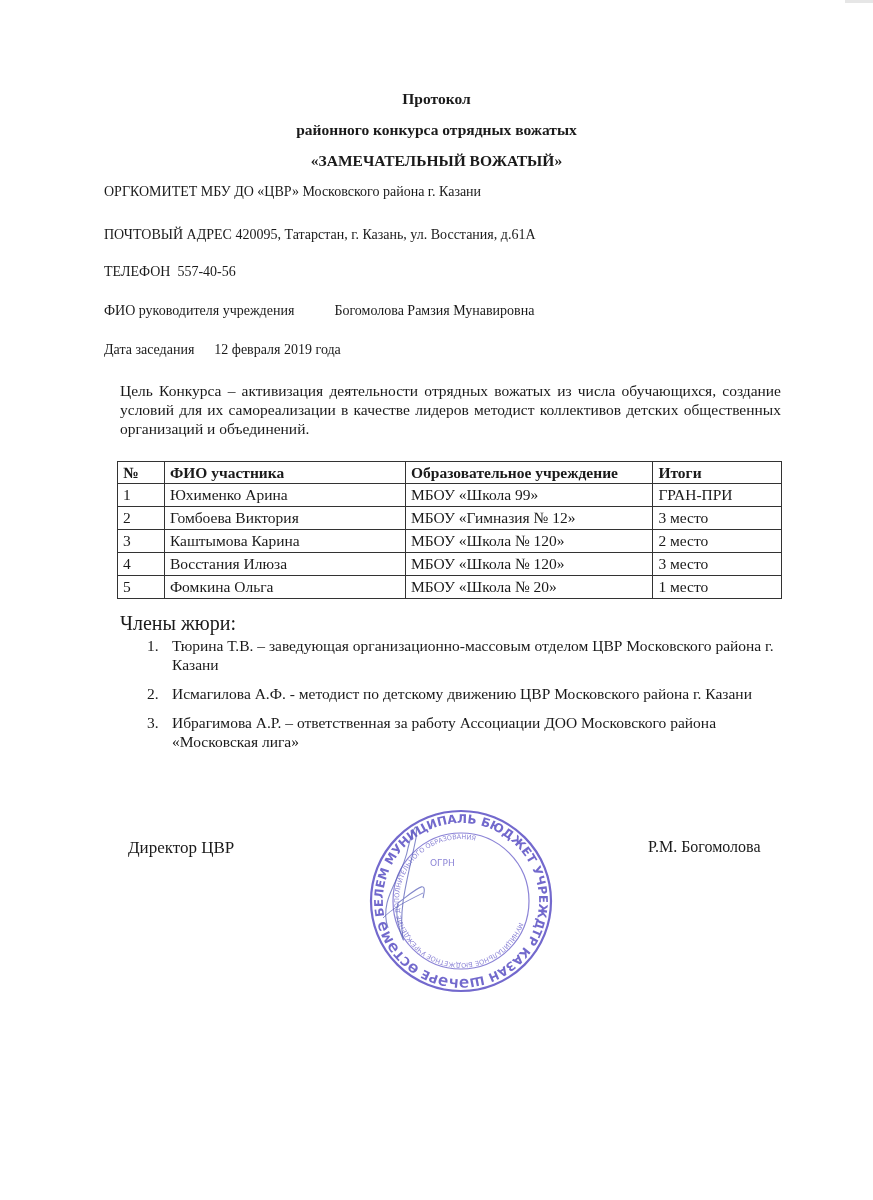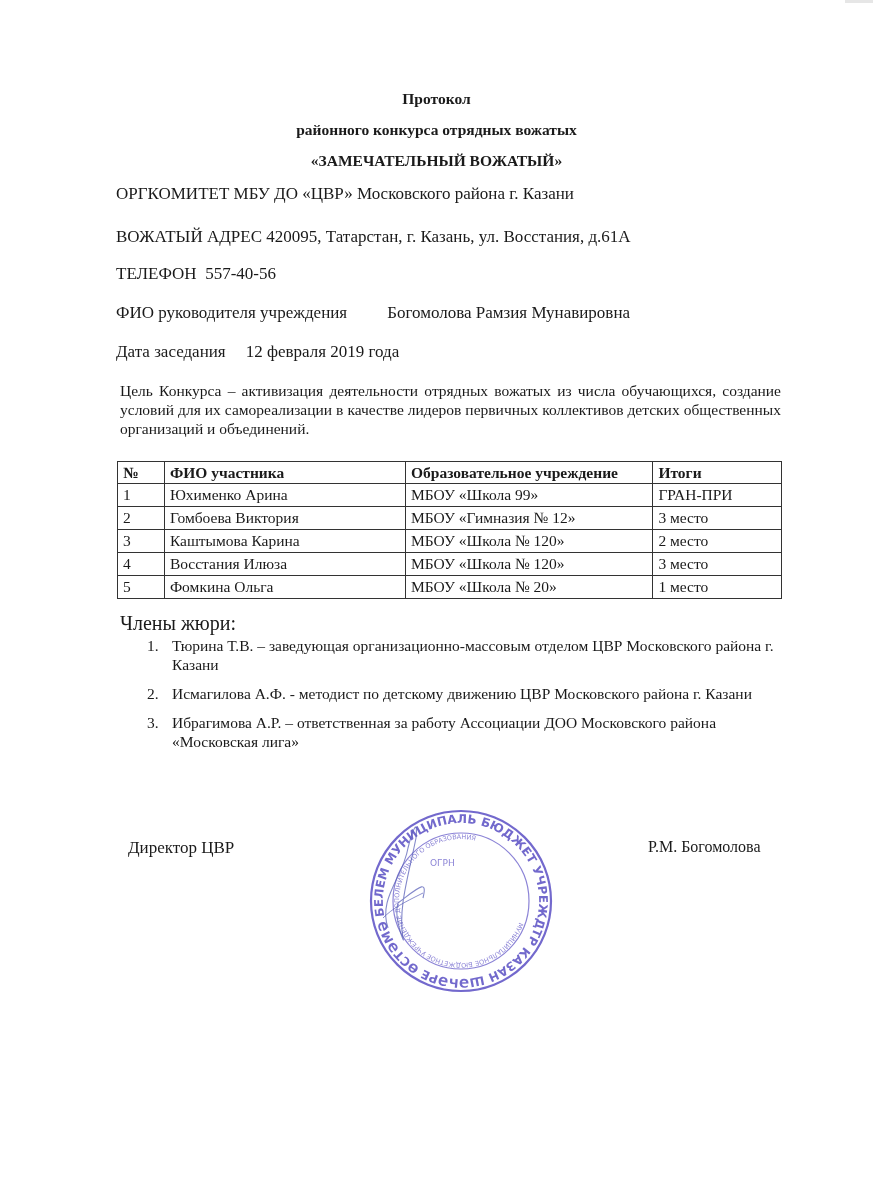--- a/index.html
+++ b/index.html
@@ -24,23 +24,23 @@
     .center {
       position: absolute;
       left: 0;
       width: 873px;
       text-align: center;
       font-weight: bold;
       font-size: 15.5px;
     }
     .line {
       position: absolute;
-      left: 116px;
+      left: 104px;
       white-space: pre;
-      font-size: 17px;
+      font-size: 14px;
     }
     .purpose {
       position: absolute;
       left: 120px;
       top: 381px;
       width: 661px;
       text-align: justify;
       text-align-last: left;
       line-height: 19px;
       font-size: 15.5px;
@@ -128,29 +128,29 @@
 <div class="page">
 
   <div class="corner-mark"></div>
 
   <div class="center" style="top:90px;">Протокол</div>
   <div class="center" style="top:152px;">«ЗАМЕЧАТЕЛЬНЫЙ ВОЖАТЫЙ»</div>
   <div class="center" style="top:121px;">районного конкурса отрядных вожатых</div>
 
   <div class="line" style="top:184px;">ОРГКОМИТЕТ МБУ ДО «ЦВР» Московского района г. Казани</div>
 
-  <div class="line" style="top:227px;"><span>ВОЖАТЫЙ АДРЕС</span> <span>420095, Татарстан, г. Казань, ул. Восстания, д.61А</span></div>
+  <div class="line" style="top:227px;"><span>ПОЧТОВЫЙ АДРЕС</span> <span>420095, Татарстан, г. Казань, ул. Восстания, д.61А</span></div>
 
   <div class="line" style="top:264px;"><span>ТЕЛЕФОН</span>  <span>557-40-56</span></div>
 
   <div class="line" style="top:303px;"><span>ФИО руководителя учреждения</span><span style="display:inline-block;width:40px;"></span><span>Богомолова Рамзия Мунавировна</span></div>
 
   <div class="line" style="top:342px;"><span>Дата заседания</span><span style="display:inline-block;width:20px;"></span><span>12 февраля 2019 года</span></div>
 
-  <div class="purpose">Цель Конкурса – активизация деятельности отрядных вожатых из числа обучающихся, создание условий для их самореализации в качестве лидеров первичных коллективов детских общественных организаций и объединений.</div>
+  <div class="purpose">Цель Конкурса – активизация деятельности отрядных вожатых из числа обучающихся, создание условий для их самореализации в качестве лидеров методист коллективов детских общественных организаций и объединений.</div>
 
   <table class="results">
     <thead>
       <tr>
         <th class="c-num">№</th>
         <th class="c-name">ФИО участника</th>
         <th class="c-school">Образовательное учреждение</th>
         <th class="c-result">Итоги</th>
       </tr>
     </thead>

